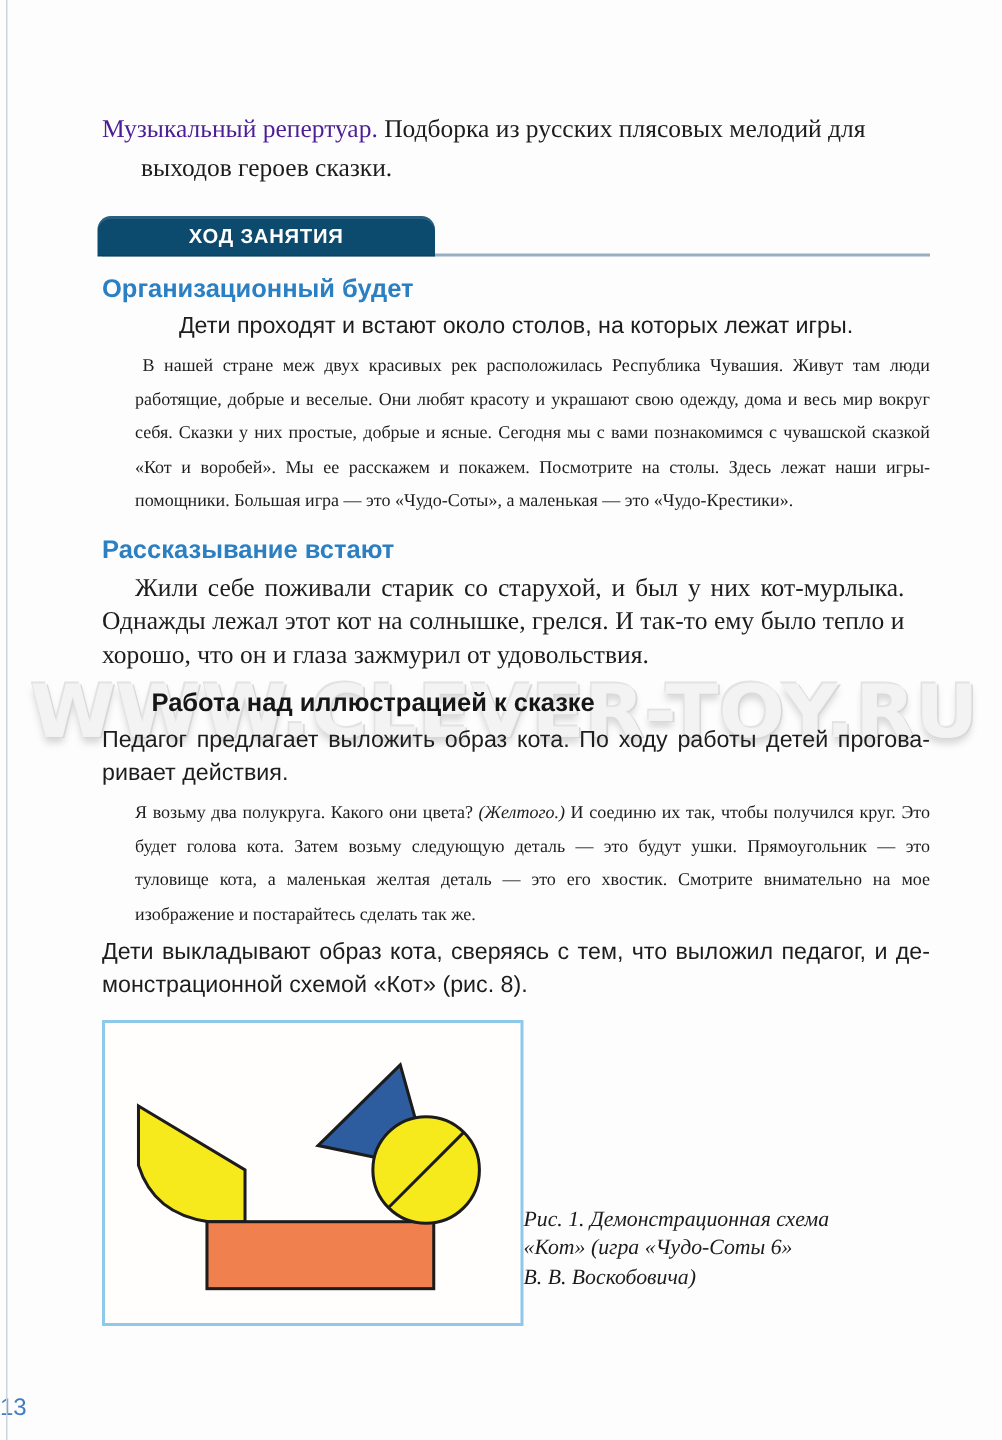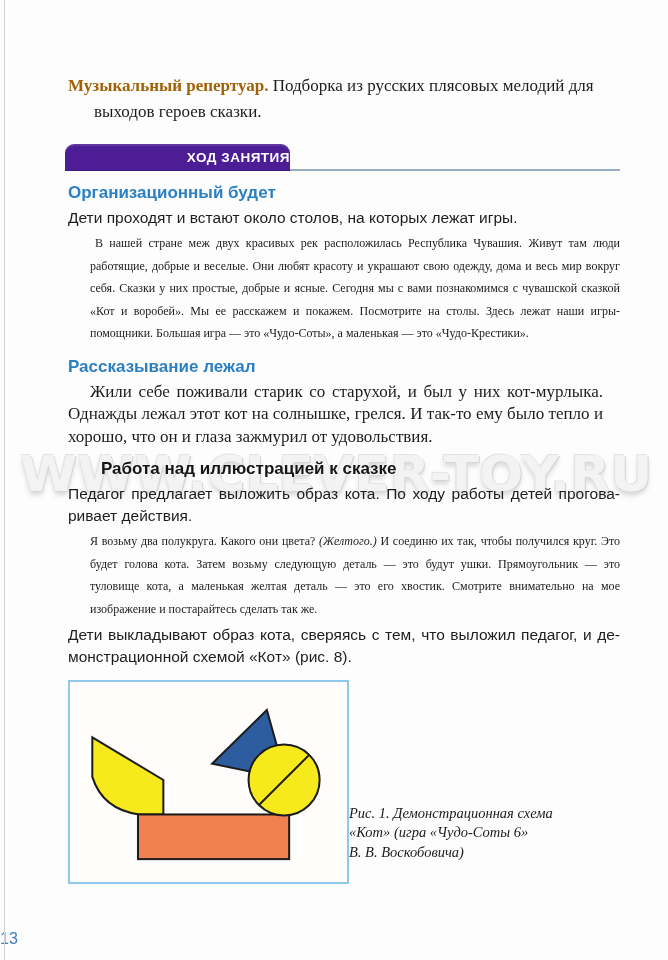--- a/index.html
+++ b/index.html
@@ -25,44 +25,44 @@
   .content{
     position:relative;z-index:1;
     padding:56px 48px 0 68px; 
   }
   
   .intro{
     font-size:17px;line-height:26px;
     padding-left:26px;text-indent:-26px;
     max-width:552px;
   }
-  .intro .lbl{color:#a16207;font-weight:bold;}
+  .intro .lbl{color:#4c1d95;font-weight:normal;}
   
   .tab-row{
     margin-top:15px;height:27px;position:relative;
     border-bottom:2px solid #97aec3;
   }
   .tab{
     position:absolute;left:-3px;bottom:-2px;height:27px;width:225px;
-    background:#4c1d95;border-radius:9px 9px 0 0;
+    background:#0c4a6e;border-radius:9px 9px 0 0;
     color:#fff;font-family:"Liberation Sans","DejaVu Sans",sans-serif;
     font-weight:bold;font-size:13.5px;line-height:27px;
-    text-align:right;letter-spacing:.5px;
+    text-align:center;letter-spacing:.5px;
     box-shadow:inset 0 2px 0 rgba(255,255,255,0.12), inset 0 -1px 0 rgba(0,0,0,0.12);
   }
   h3{
     margin:12px 0 0 0;
     font-family:"Liberation Sans","DejaVu Sans",sans-serif;
     font-size:17px;font-weight:bold;color:#2b7fc3;
   }
   h3.dark{color:#161616;margin-top:11px;margin-left:33px;}
   .sans{
     font-family:"Liberation Sans","DejaVu Sans",sans-serif;
     font-size:15.5px;line-height:22px;color:#1d1d1d;
-    margin:4px 0 0 0;max-width:552px;
+    margin:4px 0 0 0;max-width:552px;text-align:center;
   }
   .sans.just{text-align:justify;}
   .quote{
     margin:3px 0 0 22px;max-width:530px;
     font-size:12px;line-height:22.5px;text-align:justify;text-indent:5px;
   }
   .quote.noind{text-indent:0;}
   .para{
     margin:4px 17px 0 0;max-width:552px;
     font-size:17px;line-height:22.5px;text-align:justify;text-indent:22px;
@@ -100,21 +100,21 @@
   <div class="tab-row">
     <div class="tab">ХОД ЗАНЯТИЯ</div>
   </div>
 
   <h3>Организационный будет</h3>
 
   <p class="sans">Дети проходят и встают около столов, на которых лежат игры.</p>
 
   <p class="quote">В нашей стране меж двух красивых рек расположилась Республи­ка Чувашия. Живут там люди работящие, добрые и веселые. Они любят красоту и украшают свою одежду, дома и весь мир вокруг себя. Сказки у них простые, добрые и ясные. Сегодня мы с вами познакомимся с чувашской сказкой «Кот и воробей». Мы ее рас­скажем и покажем. Посмотрите на столы. Здесь лежат наши игры-помощники. Большая игра — это «Чудо-Соты», а маленькая — это «Чудо-Крестики».</p>
 
-  <h3>Рассказывание лежал</h3>
+  <h3>Рассказывание встают</h3>
 
   <p class="para">Жили себе поживали старик со старухой, и был у них кот-мурлыка. Однажды лежал этот кот на солнышке, грелся. И так-то ему было тепло и хорошо, что он и глаза зажмурил от удовольствия.</p>
 
   <h3 class="dark">Работа над иллюстрацией к сказке</h3>
 
   <p class="sans just">Педагог предлагает выложить образ кота. По ходу работы детей прогова­ривает действия.</p>
 
   <p class="quote noind"><span>Я возьму два полукруга. Какого они цвета? </span><i>(Желтого.)</i><span> И соединю их так, чтобы получился круг. Это будет голова кота. Затем возьму сле­дующую деталь — это будут ушки. Прямоугольник — это туловище кота, а маленькая желтая деталь — это его хвостик. Смотрите вни­мательно на мое изображение и постарайтесь сделать так же.</span></p>
 
   <p class="sans just">Дети выкладывают образ кота, сверяясь с тем, что выложил педагог, и де­монстрационной схемой «Кот» (рис. 8).</p>

